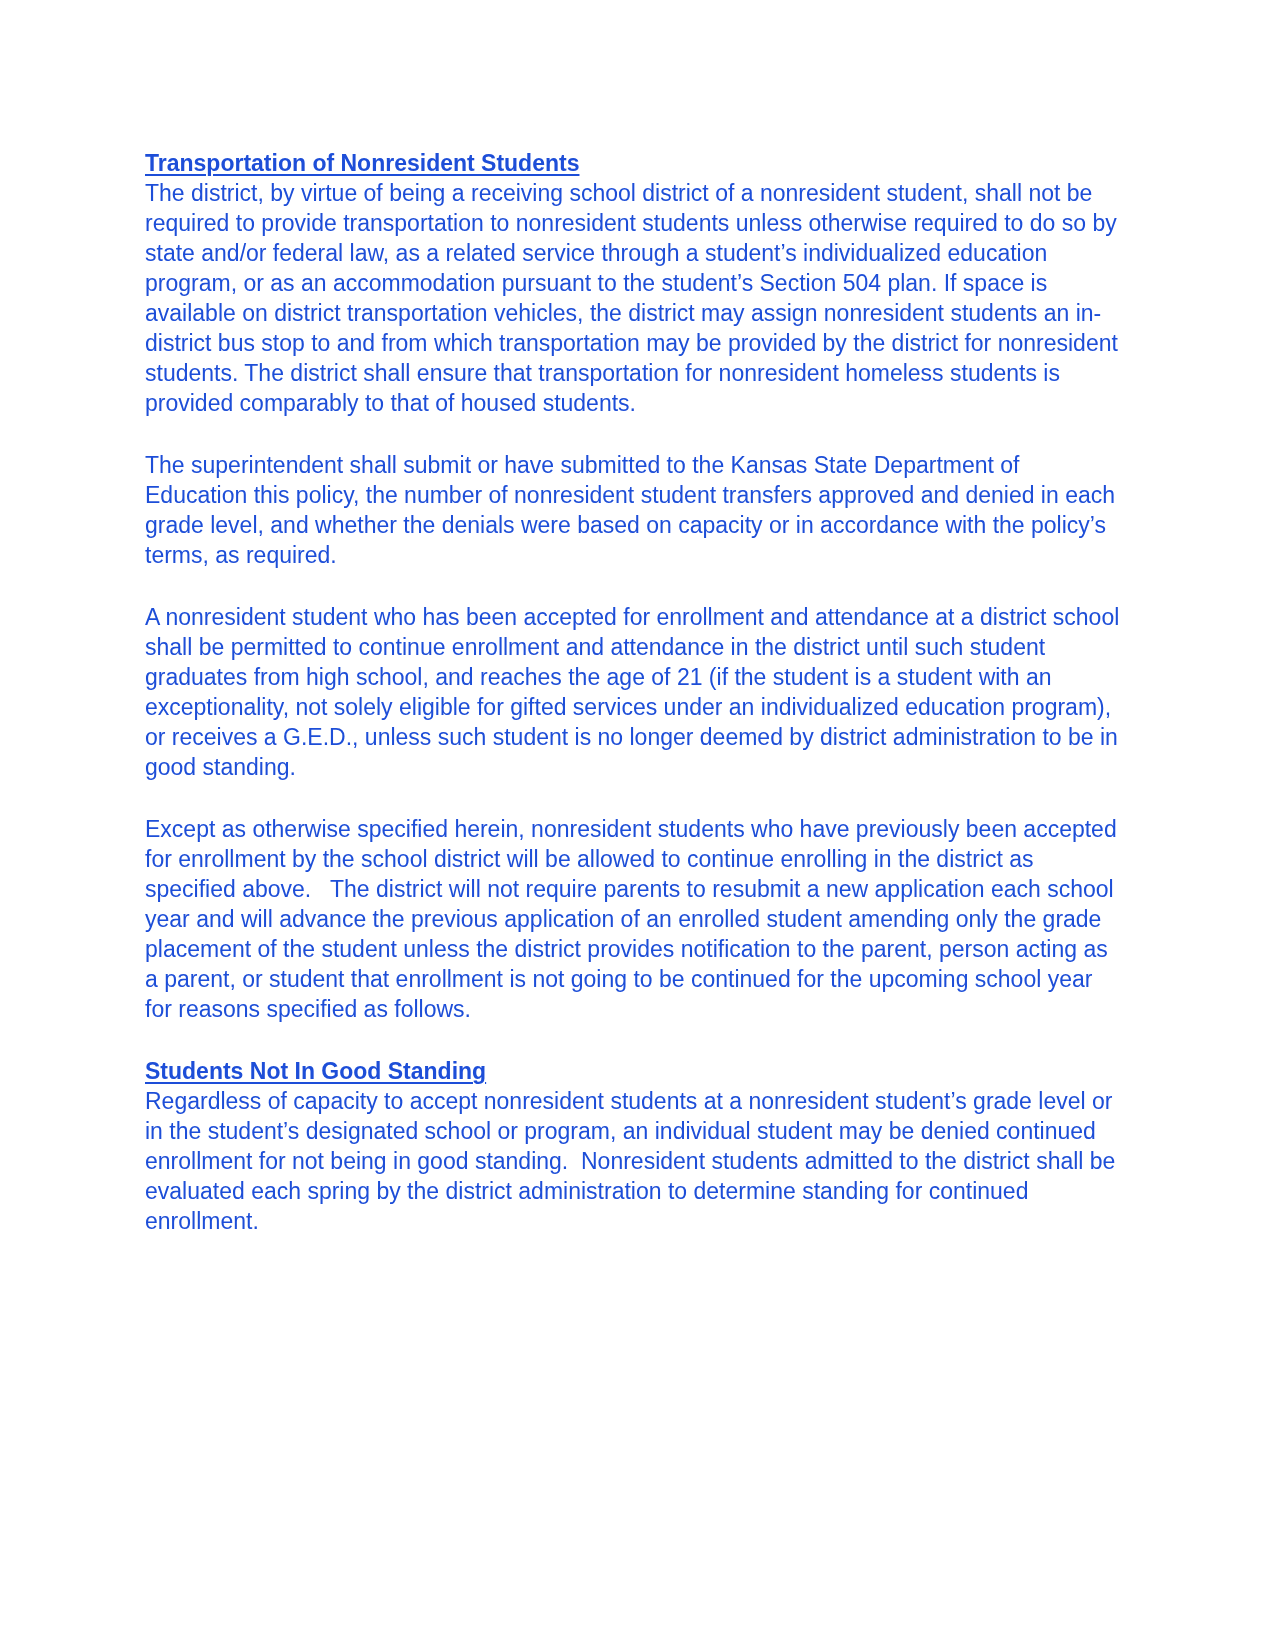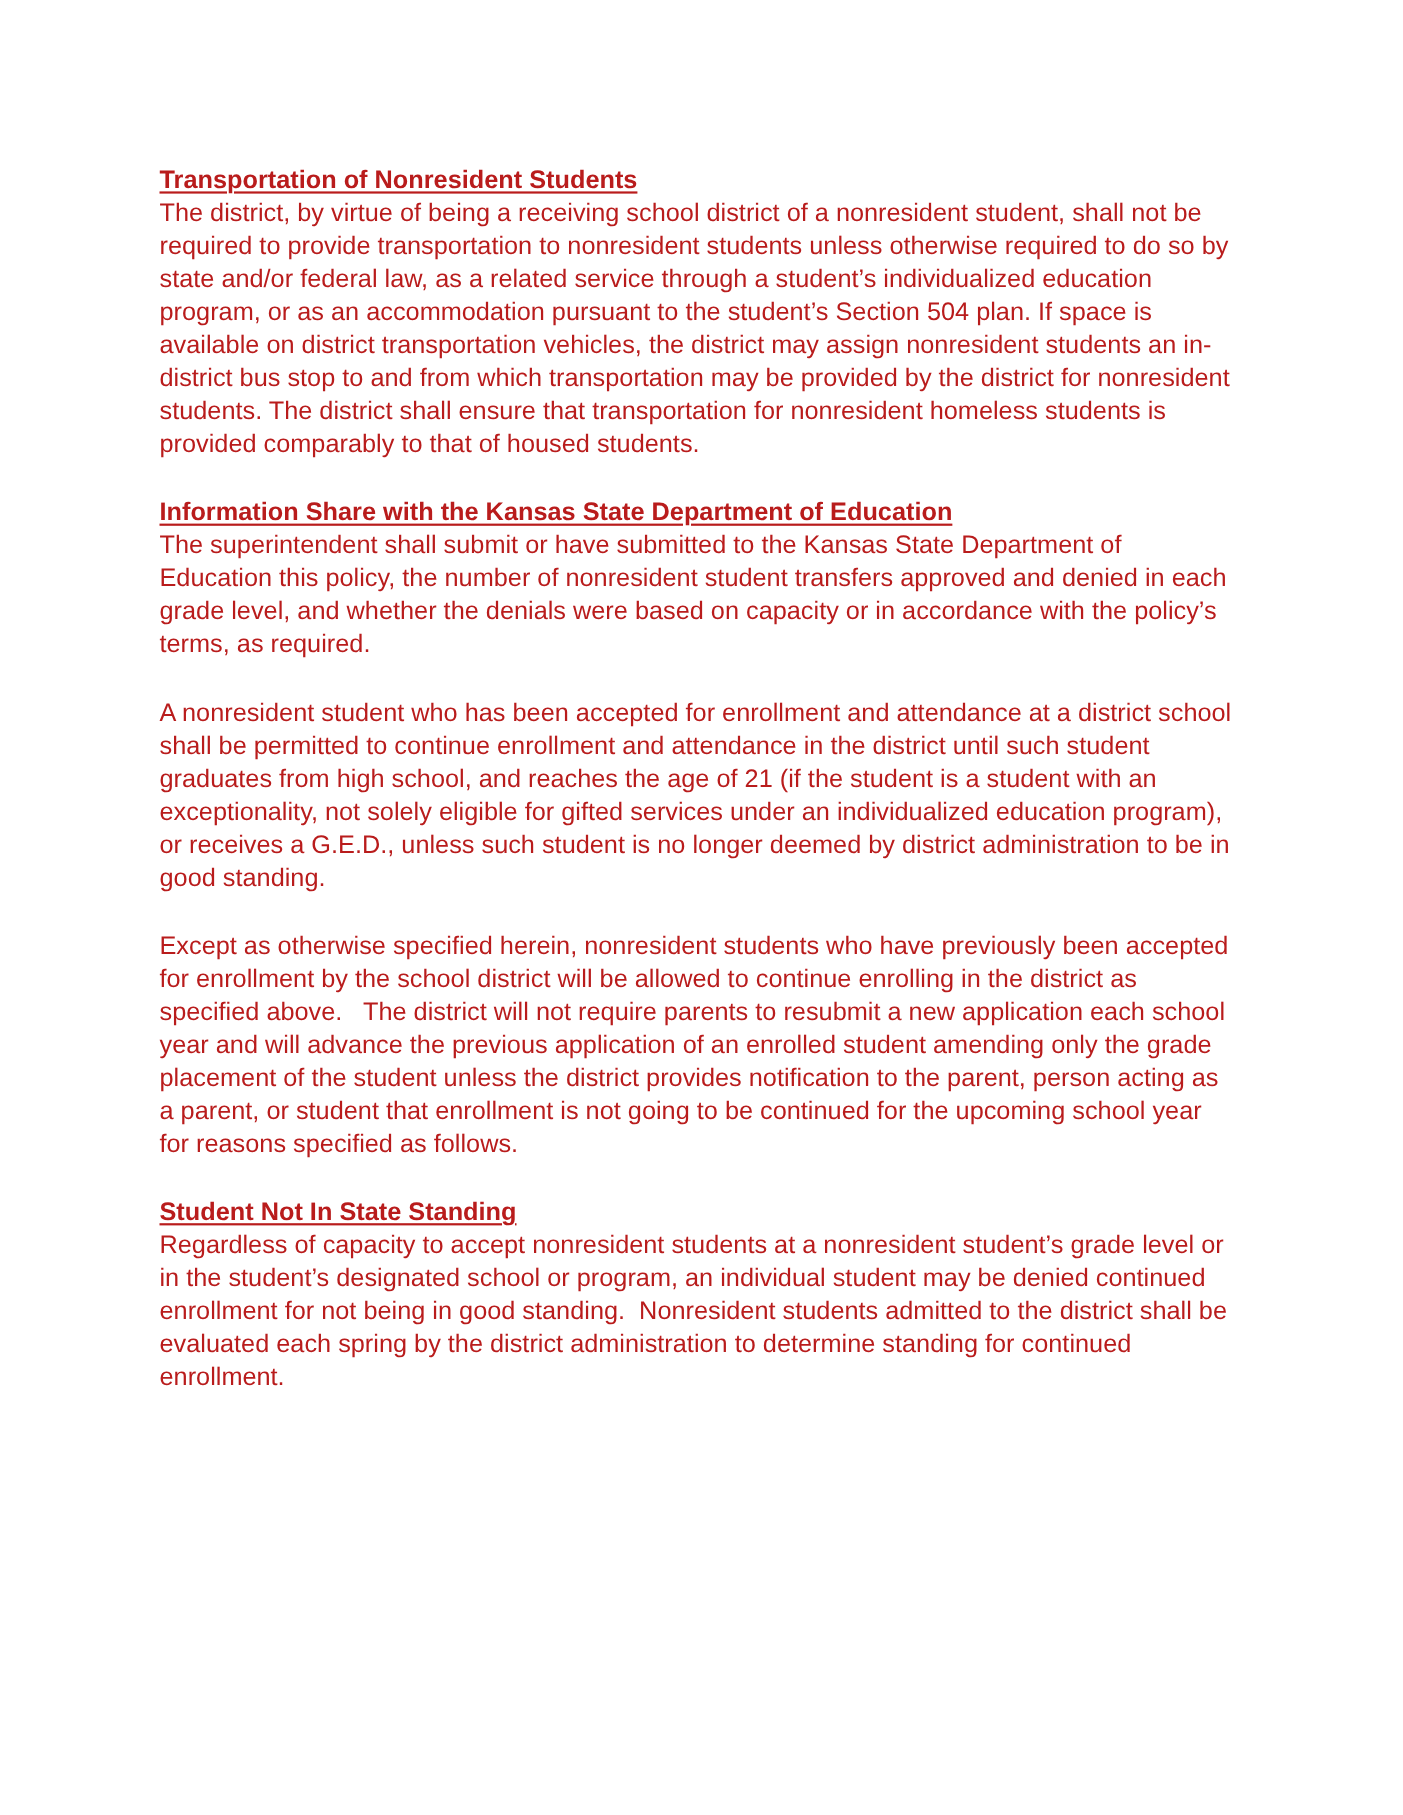--- a/index.html
+++ b/index.html
@@ -11,21 +11,21 @@
     position: relative;
     width: 1275px;
     height: 1650px;
     background: #ffffff;
     box-sizing: border-box;
     padding: 148px 145px 0 145px;
     overflow: hidden;
     font-family: "Liberation Sans", "DejaVu Sans", sans-serif;
     font-size: 23px;
     line-height: 30px;
-    color: #b91c1c;
+    color: #1d4ed8;
   }
   .content {
     width: 977px;
   }
   .doc-heading {
     font-size: 23px;
     line-height: 30px;
     font-weight: bold;
     text-decoration: underline;
     text-decoration-thickness: 2px;
@@ -41,24 +41,23 @@
 </head>
 <body>
 
 <div class="page">
   <div class="content">
 
     <h2 class="doc-heading">Transportation of Nonresident Students</h2>
     <p class="doc-paragraph">The district, by virtue of being a receiving school district of a nonresident student, shall not be required to provide transportation to nonresident students unless otherwise required to do so by state and/or federal law, as a related service through a student’s individualized education program, or as an accommodation pursuant to the student’s Section 504 plan. If space is available on district transportation vehicles, the district may assign nonresident students an in-district bus stop to and from which transportation may be provided by the district for nonresident students. The district shall ensure that transportation for nonresident homeless students is provided comparably to that of housed students.</p>
 
 
-    <h2 class="doc-heading">Information Share with the Kansas State Department of Education</h2>
     <p class="doc-paragraph">The superintendent shall submit or have submitted to the Kansas State Department of Education this policy, the number of nonresident student transfers approved and denied in each grade level, and whether the denials were based on capacity or in accordance with the policy’s terms, as required.</p>
 
     <p class="doc-paragraph">A nonresident student who has been accepted for enrollment and attendance at a district school shall be permitted to continue enrollment and attendance in the district until such student graduates from high school, and reaches the age of 21 (if the student is a student with an exceptionality, not solely eligible for gifted services under an individualized education program), or receives a G.E.D., unless such student is no longer deemed by district administration to be in good standing.</p>
 
     <p class="doc-paragraph">Except as otherwise specified herein, nonresident students who have previously been accepted for enrollment by the school district will be allowed to continue enrolling in the district as specified above. &nbsp; The district will not require parents to resubmit a new application each school year and will advance the previous application of an enrolled student amending only the grade placement of the student unless the district provides notification to the parent, person acting as a parent, or student that enrollment is not going to be continued for the upcoming school year for reasons specified as follows.</p>
 
-    <h2 class="doc-heading">Student Not In State Standing</h2>
+    <h2 class="doc-heading">Students Not In Good Standing</h2>
     <p class="doc-paragraph">Regardless of capacity to accept nonresident students at a nonresident student’s grade level or in the student’s designated school or program, an individual student may be denied continued enrollment for not being in good standing. &nbsp;Nonresident students admitted to the district shall be evaluated each spring by the district administration to determine standing for continued enrollment.</p>
 
   </div>
 </div>
 
 </body></html>

